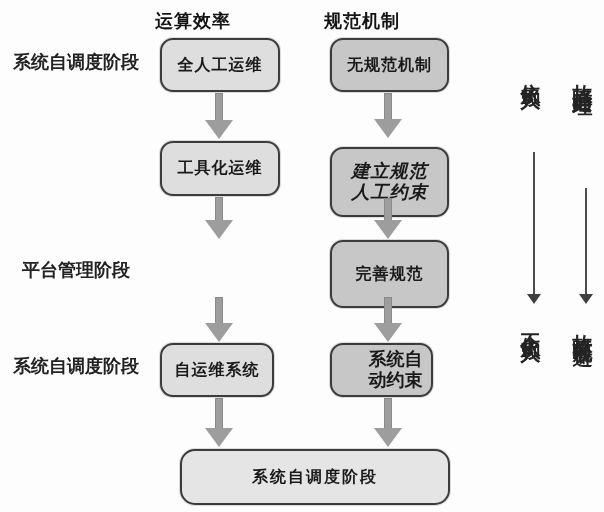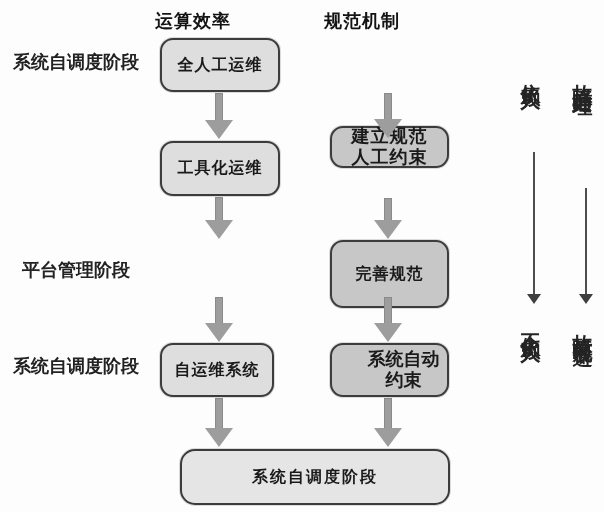--- a/index.html
+++ b/index.html
@@ -59,24 +59,25 @@
   <div class="col-header" style="left:324px;top:9px;">规范机制</div>
 
   <div class="stage-label" style="top:50px;">系统自调度阶段</div>
   <div class="stage-label" style="top:258px;">平台管理阶段</div>
   <div class="stage-label" style="top:354px;">系统自调度阶段</div>
 
   <div class="node left-fill" style="left:160px;top:38px;width:120px;height:54px;">全人工运维</div>
   <div class="node left-fill" style="left:160px;top:141px;width:120px;height:55px;">工具化运维</div>
   <div class="node left-fill" style="left:160px;top:343px;width:114px;height:54px;">自运维系统</div>
 
-  <div class="node right-fill" style="left:330px;top:126px;width:119px;height:42px;font-size:18px;">建立规范
+  <div class="node right-fill" style="left:330px;top:38px;width:119px;height:54px;">无规范机制</div>
+  <div class="node right-fill" style="left:330px;top:147px;width:119px;height:70px;font-size:18px;font-style:italic;">建立规范
 人工约束</div>
   <div class="node right-fill" style="left:330px;top:240px;width:119px;height:68px;">完善规范</div>
-  <div class="node right-fill" style="left:330px;top:343px;width:119px;height:54px;font-size:18px;letter-spacing:0;padding-left:28px;">系统自动约束</div>
+  <div class="node right-fill" style="left:330px;top:343px;width:103px;height:54px;font-size:18px;letter-spacing:0;padding-left:28px;">系统自动约束</div>
 
   <div class="node bottom-fill" style="left:180px;top:449px;width:270px;height:56px;letter-spacing:2px;">系统自调度阶段</div>
 
   <div class="thick-arrow" style="left:205px;top:93px;height:46px;">
       <div class="shaft"></div>
       <div class="head"></div>
     </div>
   <div class="thick-arrow" style="left:205px;top:197px;height:42px;">
       <div class="shaft"></div>
       <div class="head"></div>

